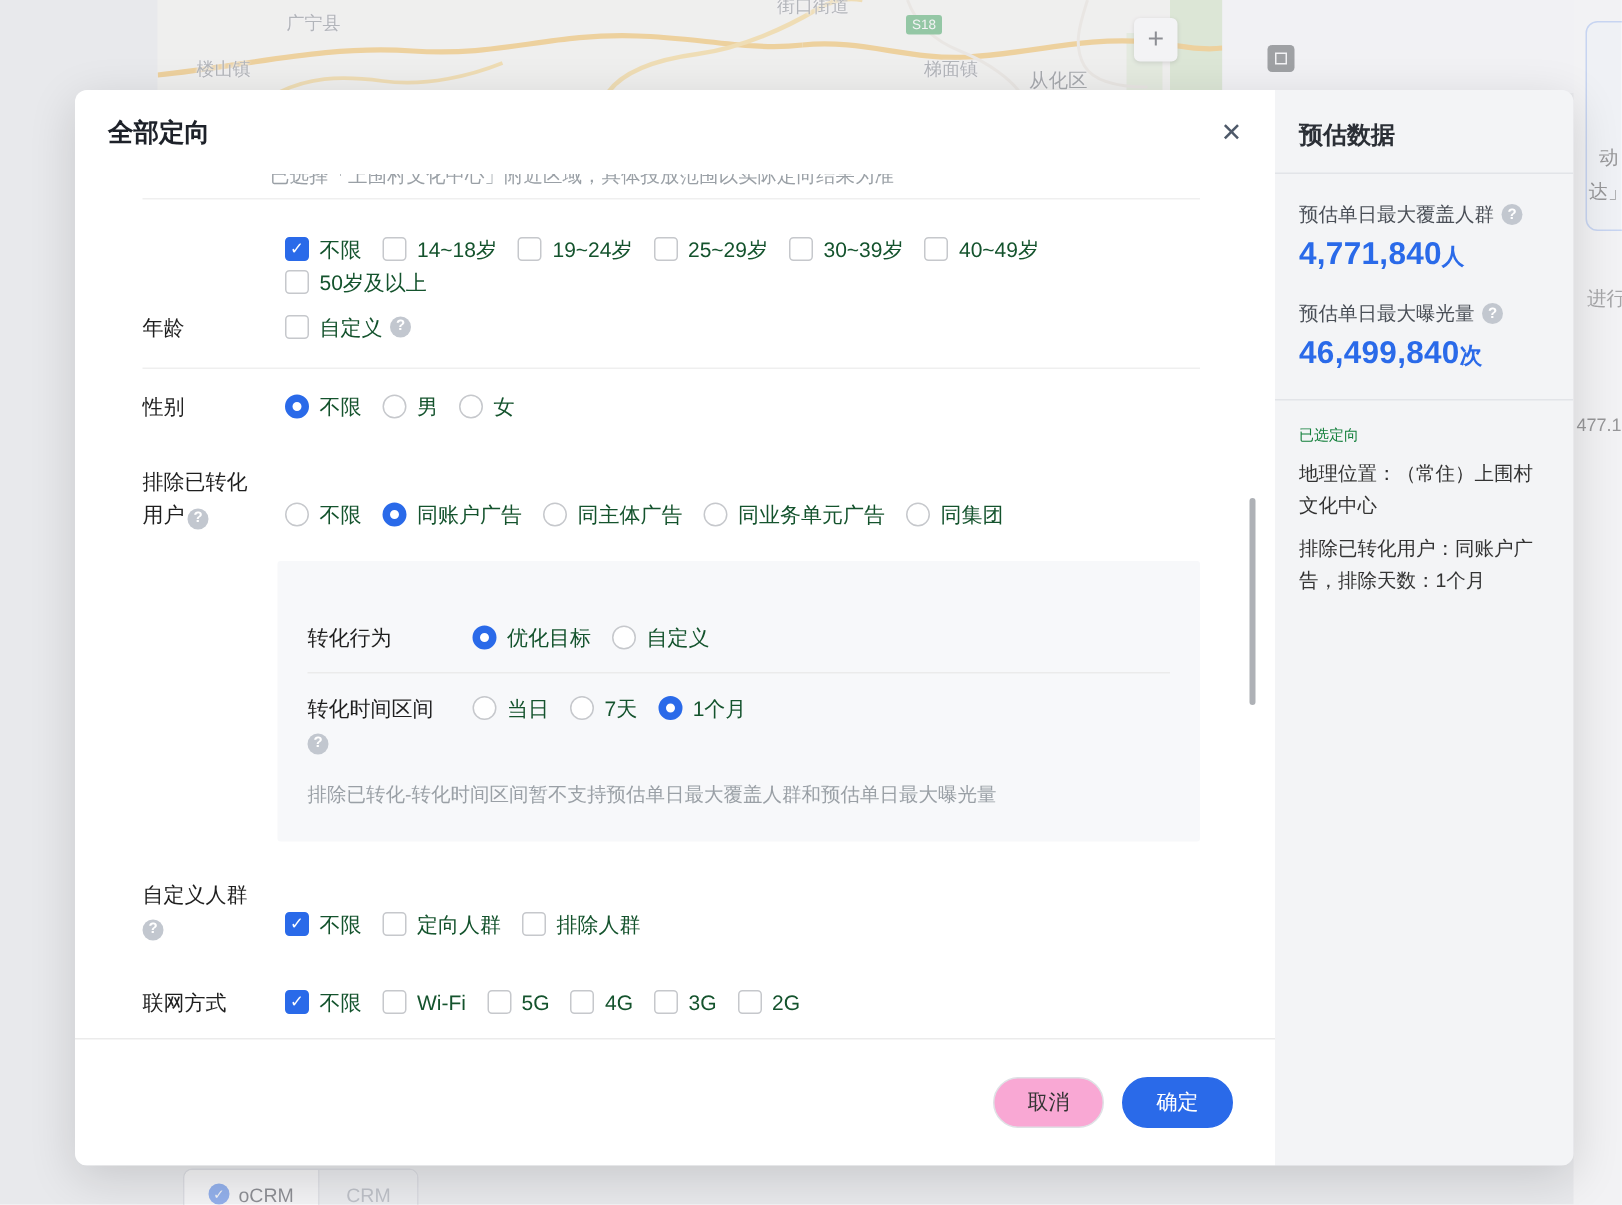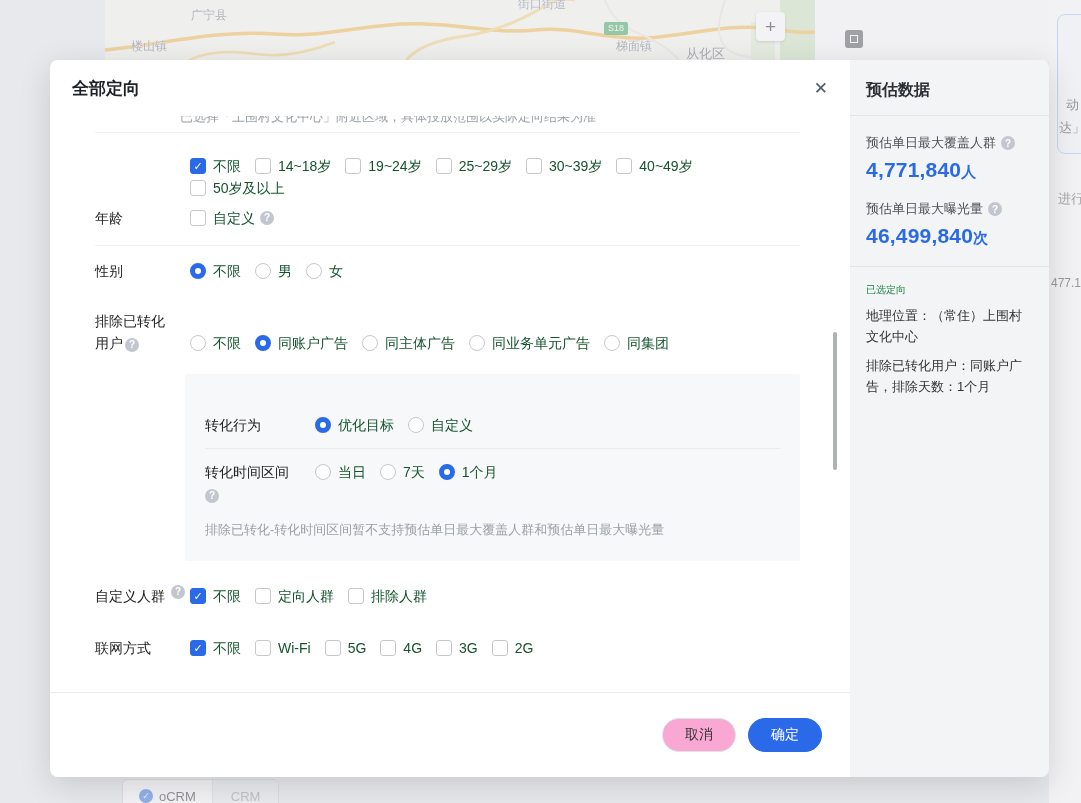--- a/index.html
+++ b/index.html
@@ -14,21 +14,21 @@
 
   
   .map { position:absolute; left:105px; top:0; width:710px; height:62px; background:#f7f5f0; overflow:hidden; z-index:0; }
   .map svg { position:absolute; left:0; top:0; }
   .map-label { position:absolute; font-size:12px; color:#70757c; white-space:nowrap; text-shadow:0 0 2px #fff, 0 0 2px #fff; }
   .ml-1 { left:86px;  top:7px; }
   .ml-2 { left:26px;  top:38px; }
   .ml-3 { left:413px; top:-4px; }
   .ml-4 { left:511px; top:38px; }
   .ml-5 { left:581px; top:45px; font-size:13px; color:#565b61; }
-  .road-badge { position:absolute; left:499px; top:22px; background:#2e9e4f; color:#fff; font-size:9px; line-height:13px; padding:0 4px; border-radius:2px; }
+  .road-badge { position:absolute; left:499px; top:10px; background:#2e9e4f; color:#fff; font-size:9px; line-height:13px; padding:0 4px; border-radius:2px; }
   .zoom-btn { position:absolute; left:756px; top:12px; width:29px; height:29px; background:#fff; border-radius:4px;
               box-shadow:0 1px 3px rgba(0,0,0,.25); display:flex; align-items:center; justify-content:center;
               font-size:19px; color:#1d2129; z-index:0; }
   .map-ctl { position:absolute; left:845px; top:30px; width:18px; height:18px; background:#45494d; border-radius:3px;
              display:flex; align-items:center; justify-content:center; z-index:0; }
   .map-ctl i { display:block; width:8px; height:8px; border:1px solid #fff; }
   .top-right-bg { position:absolute; left:815px; top:0; width:266px; height:62px; background:#fafbfc; z-index:0; }
 
   
   .right-strip { position:absolute; left:1049px; top:0; width:32px; height:803px; background:#fcfcfd; z-index:0; }
@@ -63,21 +63,21 @@
   .modal-body { flex:1 1 auto; overflow:hidden; padding:0 50px 0 45px; }
 
   .clip-row { height:16px; overflow:hidden; position:relative; margin-left:85px; }
   .clip-row span { position:absolute; top:-8px; left:0; font-size:13px; color:#9aa0a6; white-space:nowrap; }
 
   .divider { height:1px; background:#efefef; }
 
   .form-row { display:flex; align-items:flex-end; }
   .row-label { flex:none; width:95px; font-size:14px; color:#1f1f1f; line-height:22px; padding-top:0; }
   .row-label .help { margin-left:2px; }
-  .row-label.stack { display:flex; flex-direction:row; gap:6px; align-items:flex-start; }
+  .row-label.stack { display:flex; flex-direction:column; gap:6px; align-items:flex-start; }
   .row-opts { flex:1 1 auto; display:flex; flex-wrap:wrap; align-items:center; line-height:22px; }
 
   .opt { display:inline-flex; align-items:center; margin-right:14px; cursor:pointer; }
   .opt-text { font-size:14px; color:#14532d; margin-left:7px; }
   .box { flex:none; width:16px; height:16px; background:#fff; border:1px solid #c6c8cc; display:inline-flex;
          align-items:center; justify-content:center; }
   .box.checkbox { border-radius:3px; font-size:11px; color:#fff; line-height:1; }
   .box.checkbox.on { background:#2a6ae9; border-color:#2a6ae9; }
   .box.radio { border-radius:50%; }
   .box.radio.on { border:5px solid #2a6ae9; }

